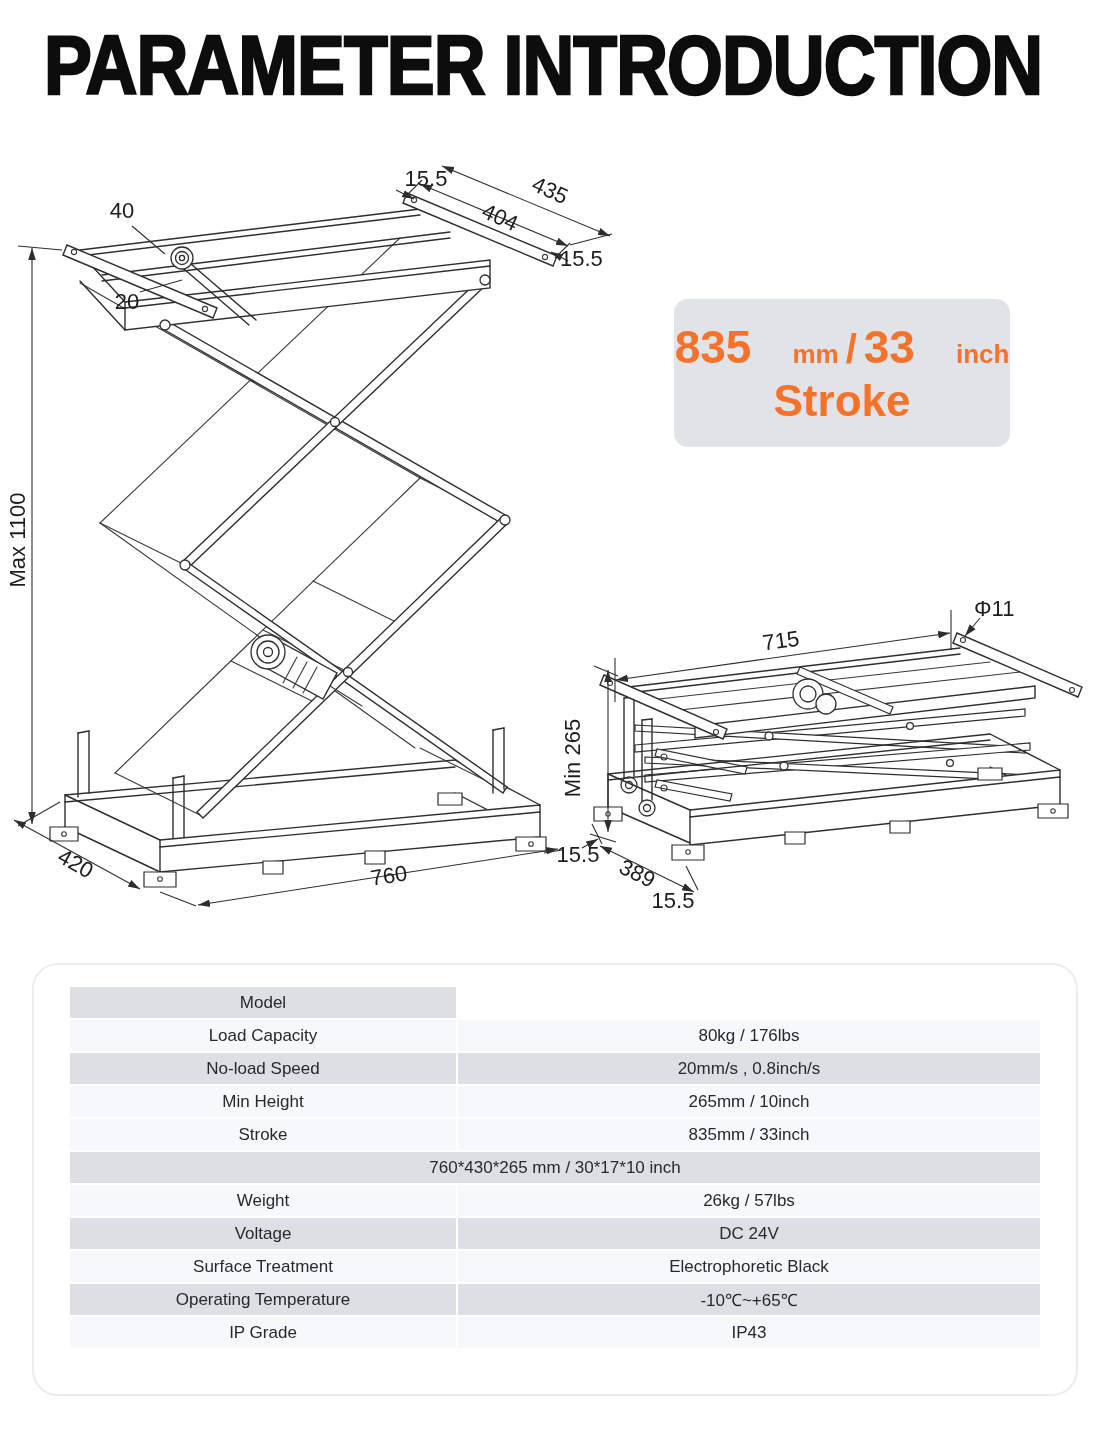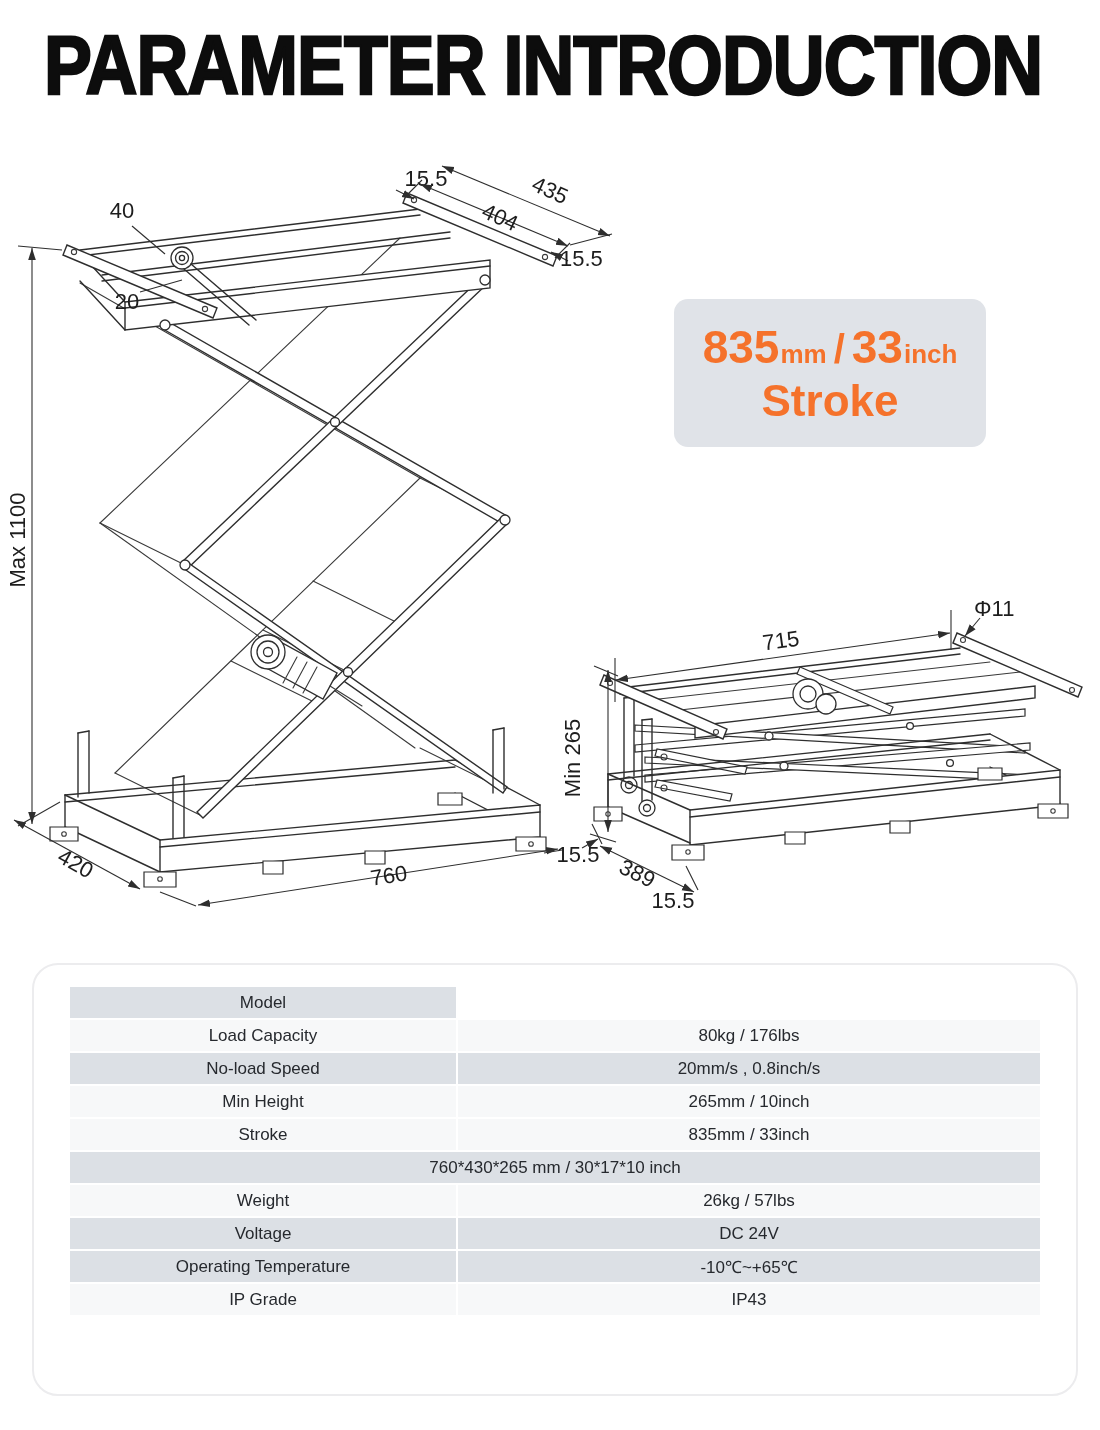--- a/index.html
+++ b/index.html
@@ -10,28 +10,28 @@
   .title{
     position:absolute;left:44px;top:18px;
     font-size:74px;font-weight:700;color:#0d0d0d;
     letter-spacing:-1px;white-space:nowrap;
     transform:scale(0.97,1.12);transform-origin:left top;
     -webkit-text-stroke:2.2px #0d0d0d;
   }
 
   
   .badge{
-    position:absolute;left:674px;top:299px;width:312px;height:148px;
+    position:absolute;left:674px;top:299px;width:336px;height:148px;
     background:#e0e3e8;border-radius:14px;
     display:flex;flex-direction:column;justify-content:center;align-items:center;
     color:#f5722b;
   }
   .badge .line1{display:flex;align-items:baseline;gap:1px;font-weight:700;}
   .badge .big{font-size:46px;font-weight:700;}
-  .badge .small{font-size:26px;font-weight:700;}
+  .badge .small{font-size:26px;font-weight:700;margin-left:40px;}
   .badge .slash{font-size:40px;font-weight:700;padding:0 6px;}
   .badge .line2{font-size:44px;font-weight:700;margin-top:2px;}
 
   
   svg{position:absolute;overflow:visible;}
   svg text{font-family:"Liberation Sans", sans-serif;font-size:22px;fill:#1d1d1d;}
   .st{stroke:#2e2e2e;stroke-width:1.4;fill:none;stroke-linecap:round;}
   .stthin{stroke:#3a3a3a;stroke-width:1.1;fill:none;stroke-linecap:round;}
   .wf{stroke:#2e2e2e;stroke-width:1.4;fill:#ffffff;}
   .wfthin{stroke:#2e2e2e;stroke-width:1.2;fill:#ffffff;}
@@ -359,20 +359,24 @@
         <div class="cell val">760*430*265 mm / 30*17*10 inch</div>
       </div>
       <div class="spec-row even">
         <div class="cell lbl">Weight</div>
         <div class="cell val">26kg / 57lbs</div>
       </div>
       <div class="spec-row odd">
         <div class="cell lbl">Voltage</div>
         <div class="cell val">DC 24V</div>
       </div>
+      <div class="spec-row even">
+        <div class="cell lbl">Surface Treatment</div>
+        <div class="cell val">Electrophoretic Black</div>
+      </div>
       <div class="spec-row odd">
         <div class="cell lbl">Operating Temperature</div>
         <div class="cell val">-10℃~+65℃</div>
       </div>
       <div class="spec-row even">
         <div class="cell lbl">IP Grade</div>
         <div class="cell val">IP43</div>
       </div>
     </div>
   </div>

